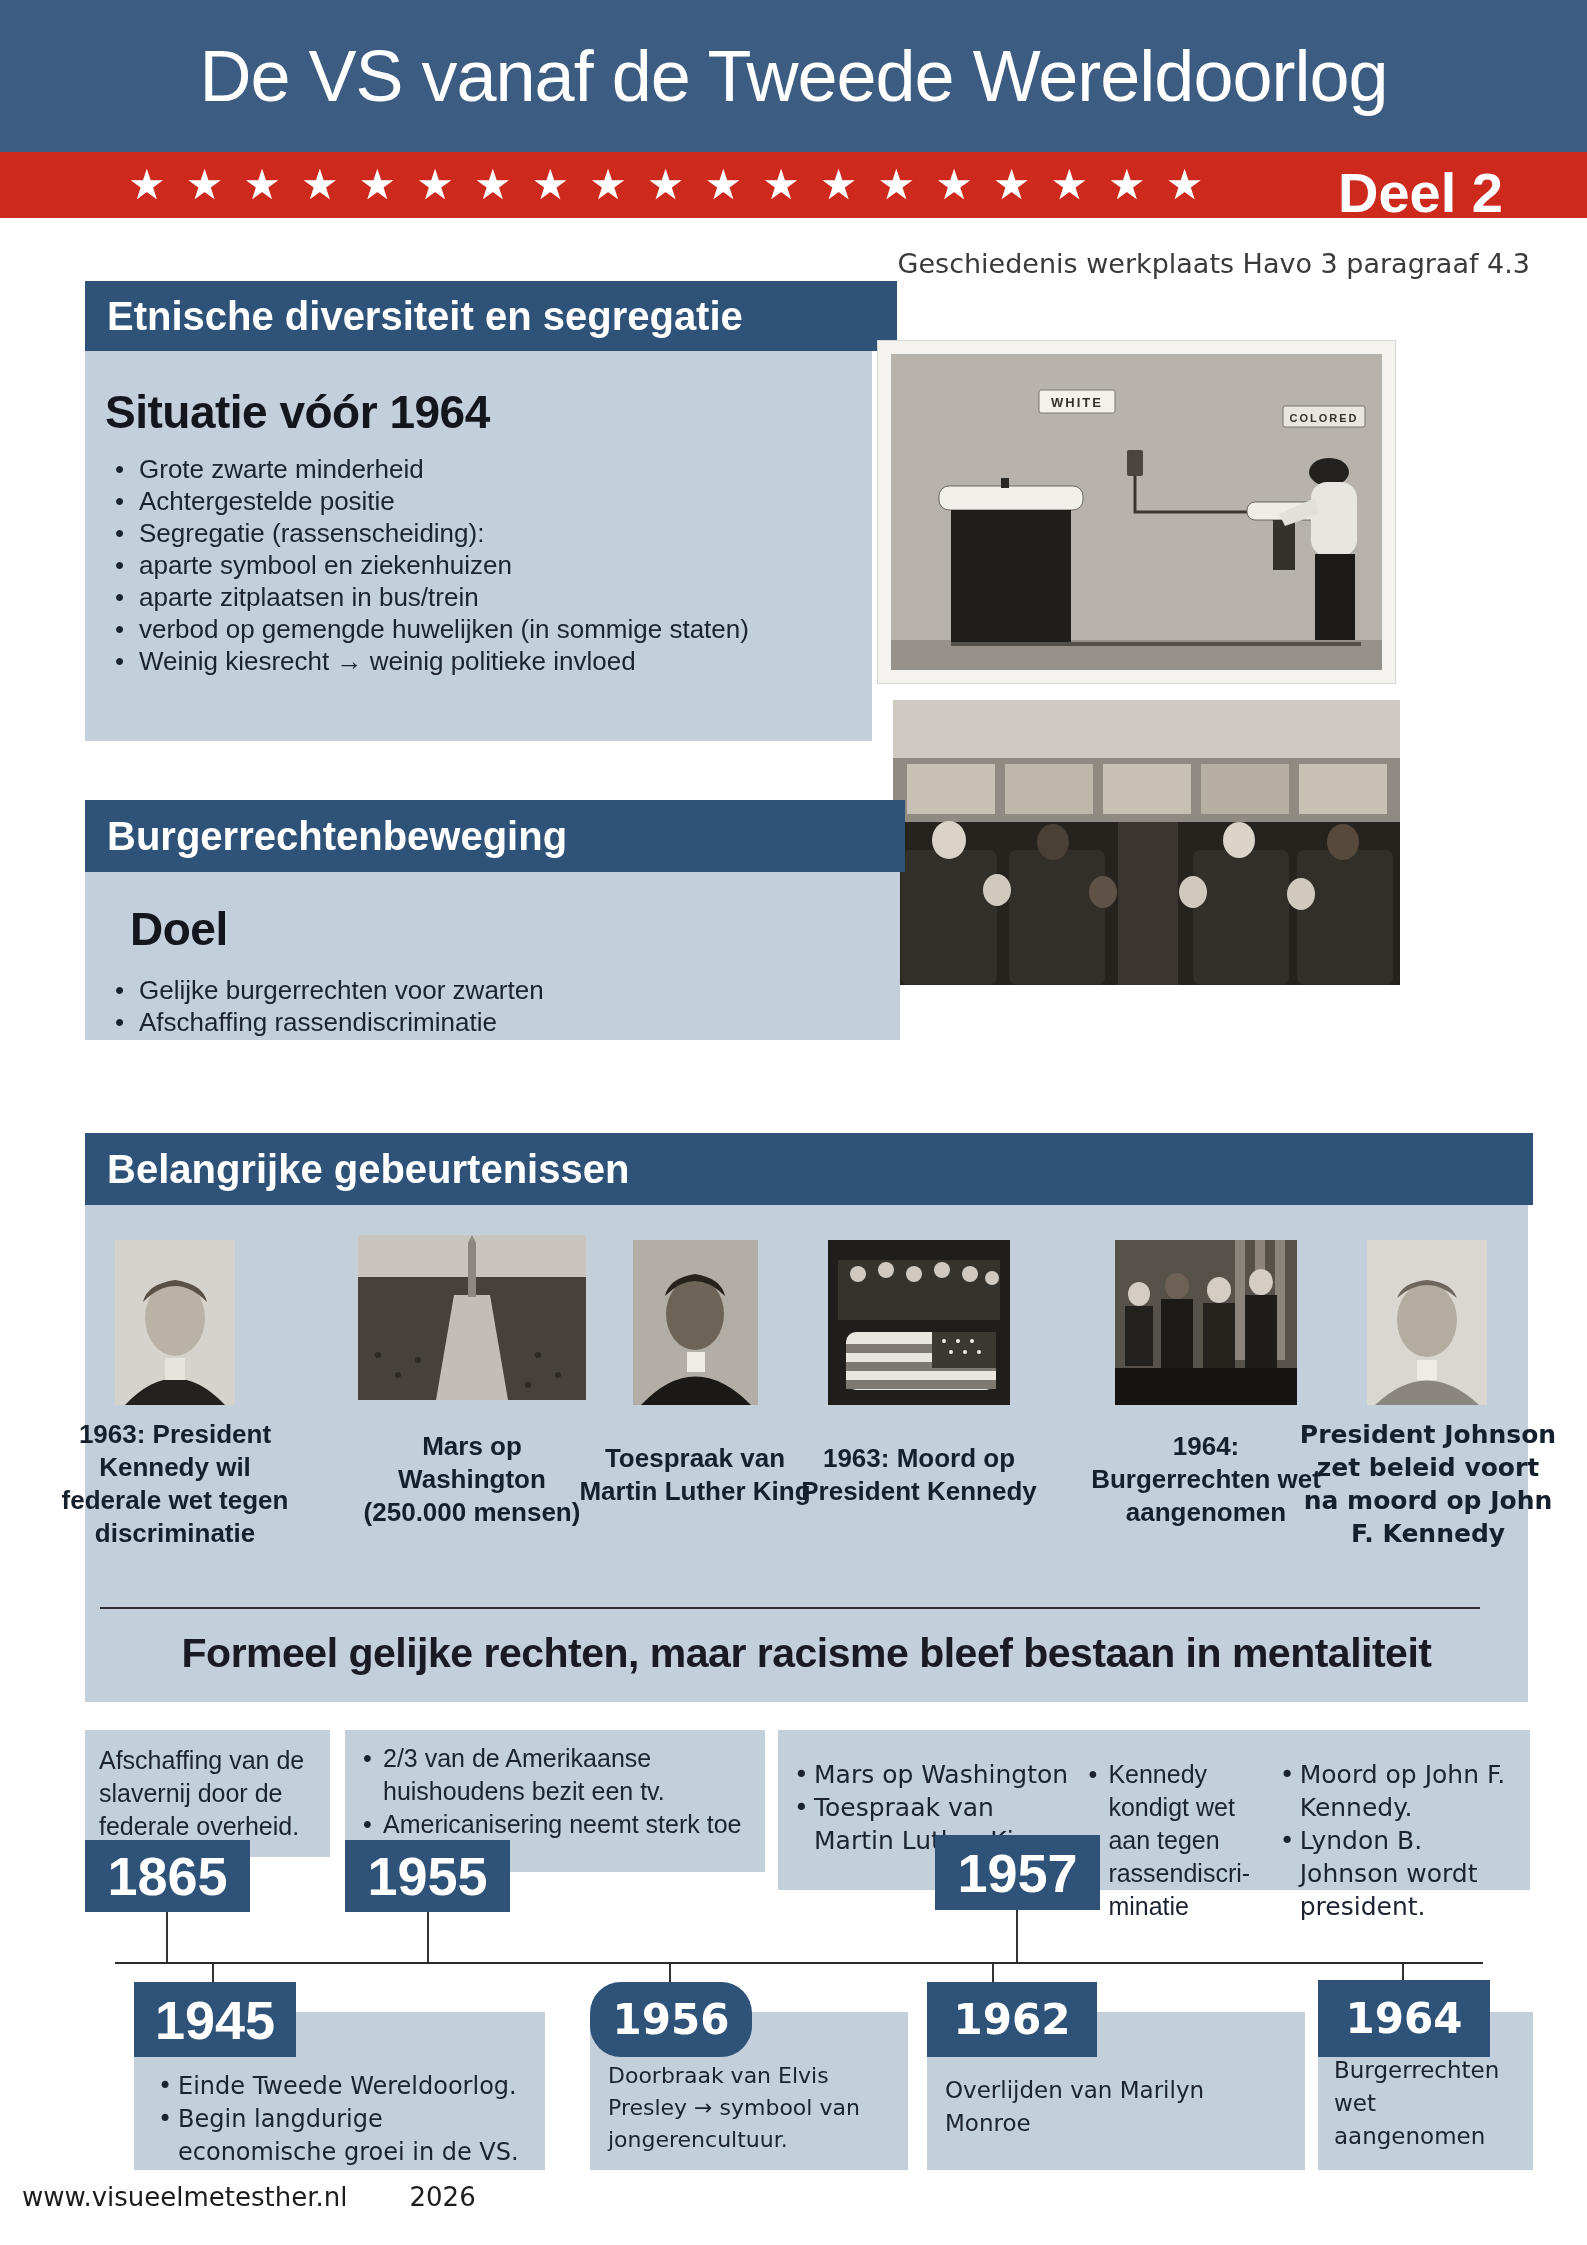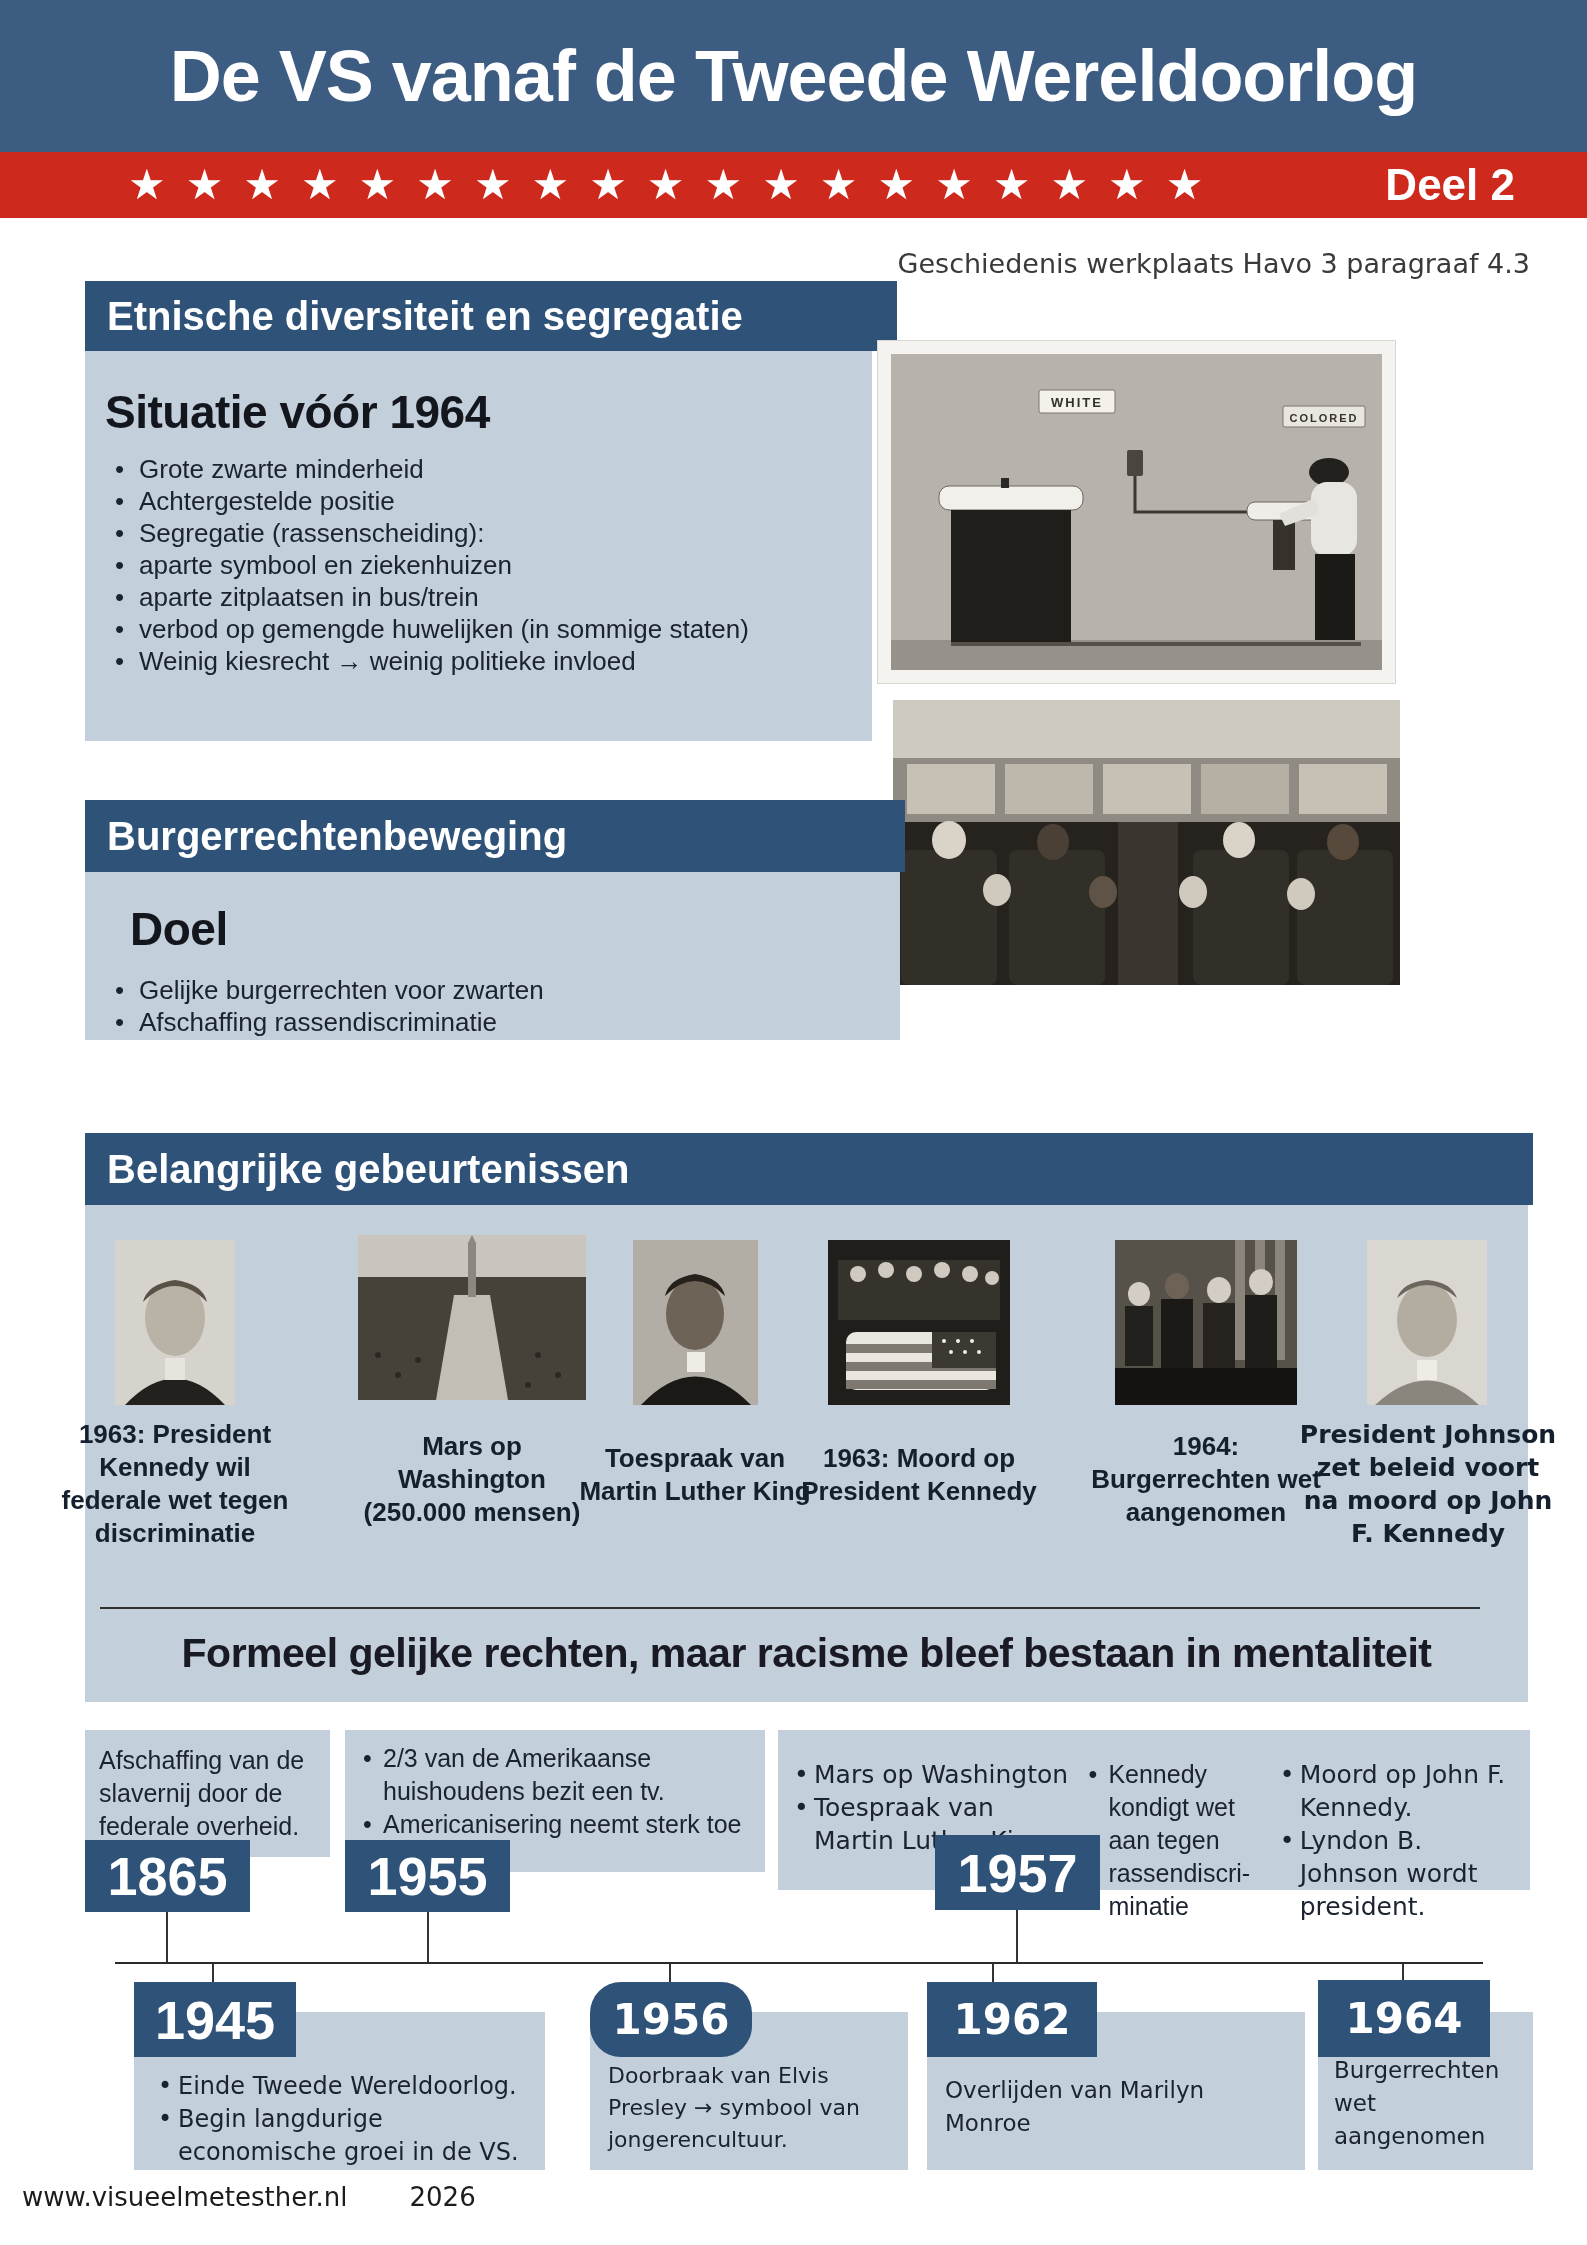--- a/index.html
+++ b/index.html
@@ -5,26 +5,26 @@
   html,body{margin:0;padding:0;background:#ffffff;}
   #poster{position:relative;width:1587px;height:2245px;background:#ffffff;overflow:hidden;
           font-family:"Liberation Sans", sans-serif;color:#1a2330;}
   .abs{position:absolute;}
   .f-cond{font-family:"Liberation Sans", sans-serif;}
   .f-round{font-family:"DejaVu Sans", sans-serif;}
 
   
   .header-band{left:0;top:0;width:1587px;height:152px;background:#3c5c82;display:flex;
                align-items:center;justify-content:center;}
-  .header-title{color:#ffffff;font-weight:bold;font-size:72px;letter-spacing:-1px;white-space:nowrap;}
+  .header-title{color:#ffffff;font-weight:normal;font-size:72px;letter-spacing:-1px;white-space:nowrap;}
   .red-band{left:0;top:152px;width:1587px;height:66px;background:#ce291d;display:flex;
             align-items:center;}
   .stars{color:#ffffff;font-size:42px;letter-spacing:20px;padding-left:128px;white-space:nowrap;
          line-height:1;}
-  .part-label{position:absolute;right:72px;top:8px;color:#ffffff;font-weight:bold;font-size:44px;}
+  .part-label{position:absolute;right:84px;top:8px;color:#ffffff;font-weight:bold;font-size:56px;}
   .subtitle{right:57px;top:248px;width:700px;text-align:right;font-size:27px;color:#3a3a3a;}
 
   
   .bar{background:#2e5278;color:#ffffff;font-weight:bold;font-size:40px;display:flex;
        align-items:center;padding-left:22px;box-sizing:border-box;}
   .panel{background:#c3cfdb;box-sizing:border-box;}
   .h2{font-weight:bold;font-size:46px;color:#14161e;letter-spacing:-0.5px;}
   ul.blist{margin:0;padding:0;list-style:none;}
   ul.blist li{position:relative;padding-left:34px;font-size:26px;line-height:32px;color:#1b2230;}
   ul.blist li::before{content:"•";position:absolute;left:10px;top:0;}

